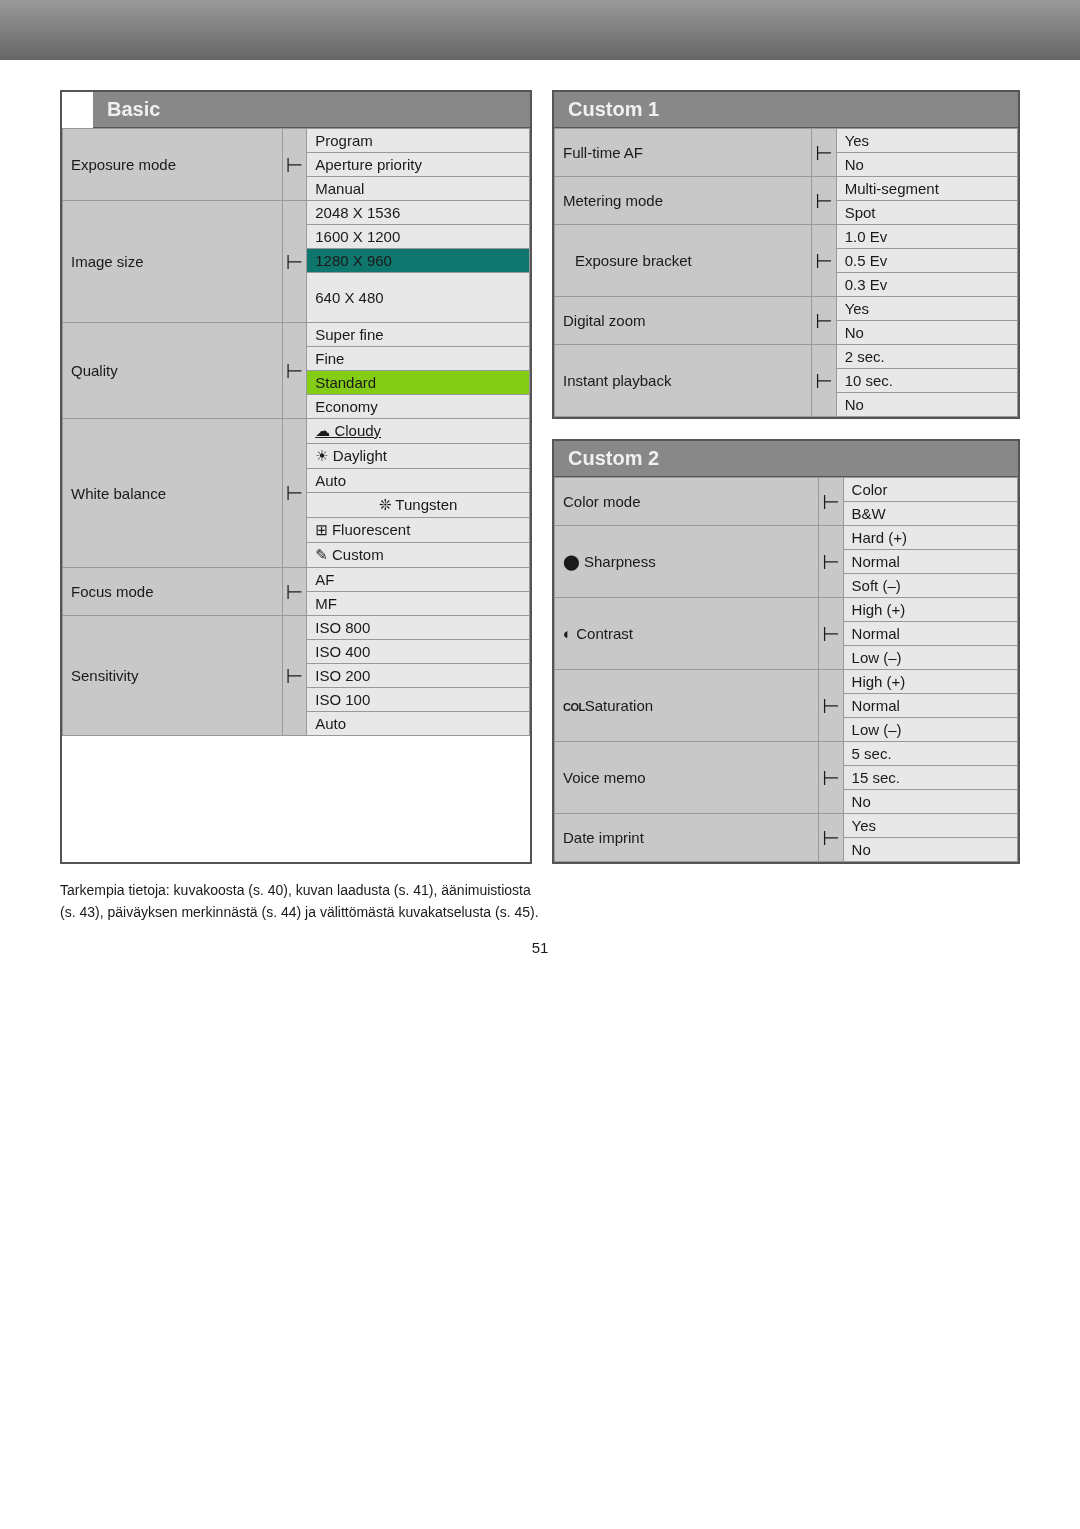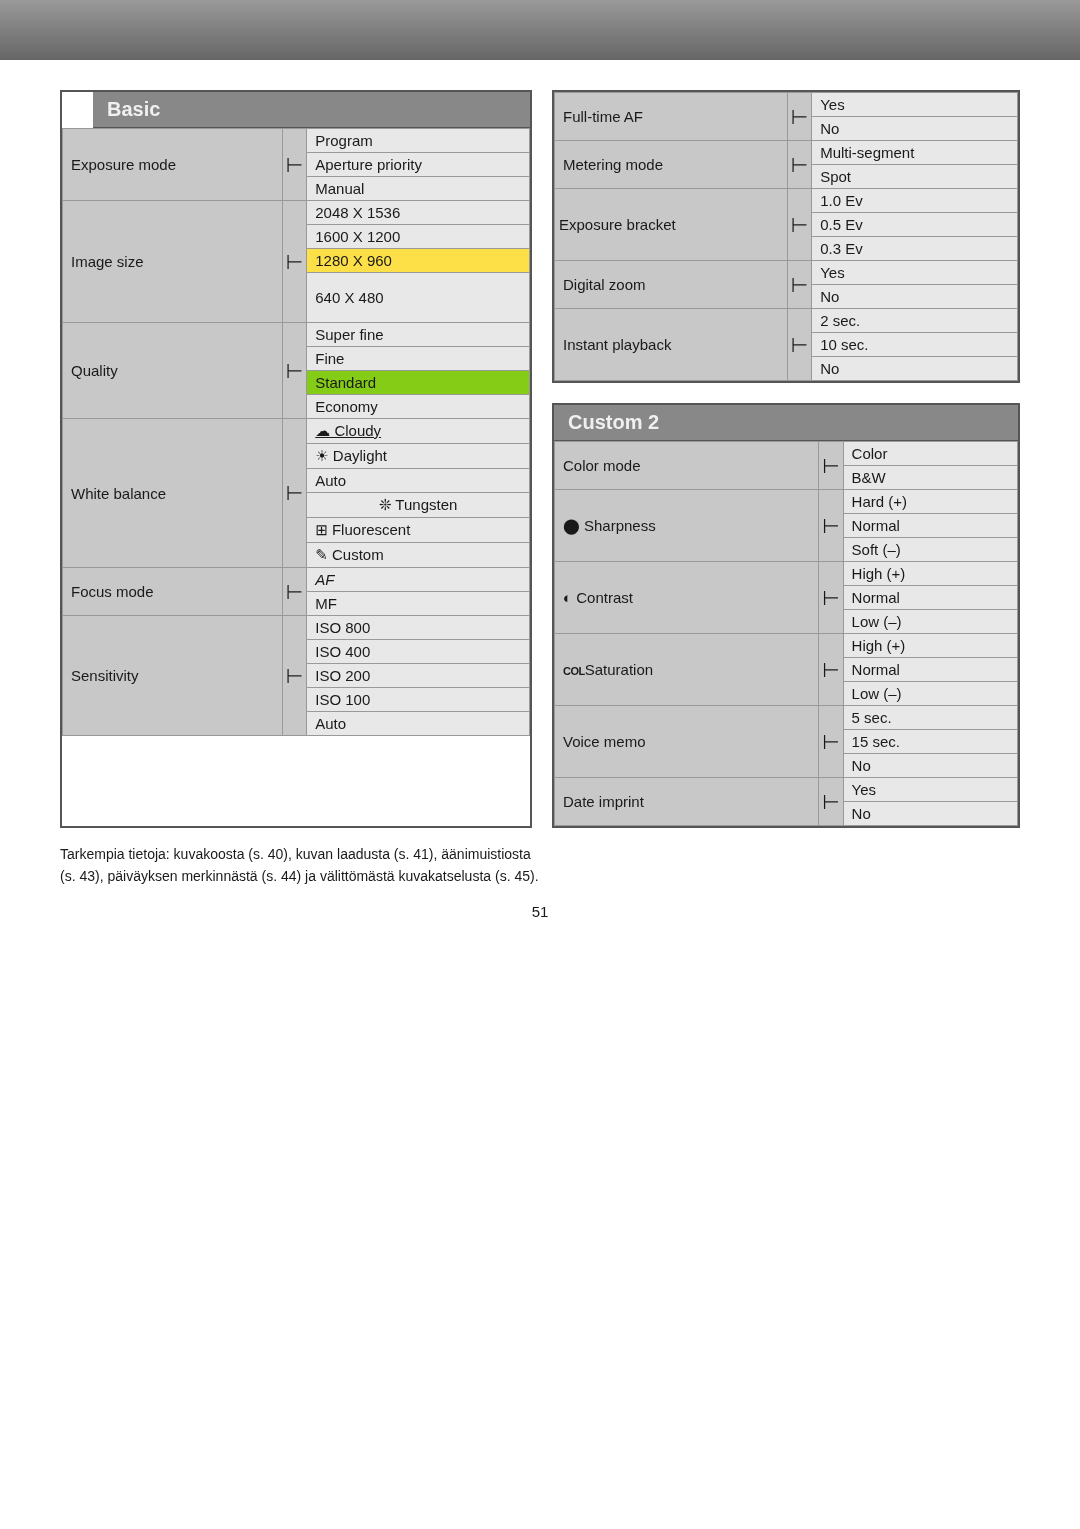--- a/index.html
+++ b/index.html
@@ -60,21 +60,21 @@
           <td rowspan="4" style="background:#c8c8c8;border:1px solid #999;padding:3px 8px;vertical-align:middle;">Image size</td>
           <td rowspan="4" style="background:#c8c8c8;border:1px solid #999;padding:0 3px;width:16px;text-align:center;vertical-align:middle;">
             <span style="font-size:20px;line-height:1;">⊢</span>
           </td>
           <td style="background:#e8e8e8;border:1px solid #999;padding:3px 8px;">2048 X 1536</td>
         </tr>
         <tr>
           <td style="background:#e8e8e8;border:1px solid #999;padding:3px 8px;">1600 X 1200</td>
         </tr>
         <tr>
-          <td style="background:#fde047;border:1px solid #999;padding:3px 8px;">1280 X 960</td>
+          <td style="background:#0f766e;border:1px solid #999;padding:3px 8px;">1280 X 960</td>
         </tr>
         <tr>
           <td style="background:#e8e8e8;border:1px solid #999;padding:16px 8px;">640 X 480</td>
         </tr>
 
         <tr>
           <td rowspan="4" style="background:#c8c8c8;border:1px solid #999;padding:3px 8px;vertical-align:middle;">Quality</td>
           <td rowspan="4" style="background:#c8c8c8;border:1px solid #999;padding:0 3px;width:16px;text-align:center;vertical-align:middle;">
             <span style="font-size:20px;line-height:1;">⊢</span>
           </td>
@@ -111,21 +111,21 @@
         </tr>
         <tr>
           <td style="background:#e8e8e8;border:1px solid #999;padding:3px 8px;">✎ Custom</td>
         </tr>
 
         <tr>
           <td rowspan="2" style="background:#c8c8c8;border:1px solid #999;padding:3px 8px;vertical-align:middle;">Focus mode</td>
           <td rowspan="2" style="background:#c8c8c8;border:1px solid #999;padding:0 3px;width:16px;text-align:center;vertical-align:middle;">
             <span style="font-size:20px;line-height:1;">⊢</span>
           </td>
-          <td style="background:#e8e8e8;border:1px solid #999;padding:3px 8px;font-style:italic;">AF</td>
+          <td style="background:#e8e8e8;border:1px solid #999;padding:3px 8px;">AF</td>
         </tr>
         <tr>
           <td style="background:#e8e8e8;border:1px solid #999;padding:3px 8px;">MF</td>
         </tr>
 
         <tr>
           <td rowspan="5" style="background:#c8c8c8;border:1px solid #999;padding:3px 8px;vertical-align:middle;">Sensitivity</td>
           <td rowspan="5" style="background:#c8c8c8;border:1px solid #999;padding:0 3px;width:16px;text-align:center;vertical-align:middle;">
             <span style="font-size:20px;line-height:1;">⊢</span>
           </td>
@@ -143,20 +143,21 @@
         <tr>
           <td style="background:#e8e8e8;border:1px solid #999;padding:3px 8px;">Auto</td>
         </tr>
       </tbody>
         </table>
     </div>
 
     <div class="right-tables">
 
       <div style="border:2px solid #555;">
+        <div style="background:#888;color:#f0f0f0;font-size:20px;font-weight:bold;padding:6px 14px;border-bottom:1px solid #555;">Custom 1</div>
         <table style="width:100%;border-collapse:collapse;">
 
           <tbody>
               <tr>
             <td rowspan="2" style="background:#c8c8c8;border:1px solid #999;padding:3px 8px;vertical-align:middle;">Full-time AF</td>
             <td rowspan="2" style="background:#c8c8c8;border:1px solid #999;padding:0 3px;width:16px;text-align:center;vertical-align:middle;">
               <span style="font-size:20px;">⊢</span>
             </td>
             <td style="background:#e8e8e8;border:1px solid #999;padding:3px 8px;">Yes</td>
           </tr>
@@ -169,21 +170,21 @@
             <td rowspan="2" style="background:#c8c8c8;border:1px solid #999;padding:0 3px;width:16px;text-align:center;vertical-align:middle;">
               <span style="font-size:20px;">⊢</span>
             </td>
             <td style="background:#e8e8e8;border:1px solid #999;padding:3px 8px;">Multi-segment</td>
           </tr>
           <tr>
             <td style="background:#e8e8e8;border:1px solid #999;padding:3px 8px;">Spot</td>
           </tr>
 
           <tr>
-            <td rowspan="3" style="background:#c8c8c8;border:1px solid #999;padding:3px 4px;vertical-align:middle;">Exposure bracket</td>
+            <td rowspan="3" style="background:#c8c8c8;border:1px solid #999;padding:3px 20px;vertical-align:middle;">Exposure bracket</td>
             <td rowspan="3" style="background:#c8c8c8;border:1px solid #999;padding:0 3px;width:16px;text-align:center;vertical-align:middle;">
               <span style="font-size:20px;">⊢</span>
             </td>
             <td style="background:#e8e8e8;border:1px solid #999;padding:3px 8px;">1.0 Ev</td>
           </tr>
           <tr>
             <td style="background:#e8e8e8;border:1px solid #999;padding:3px 8px;">0.5 Ev</td>
           </tr>
           <tr>
             <td style="background:#e8e8e8;border:1px solid #999;padding:3px 8px;">0.3 Ev</td>

